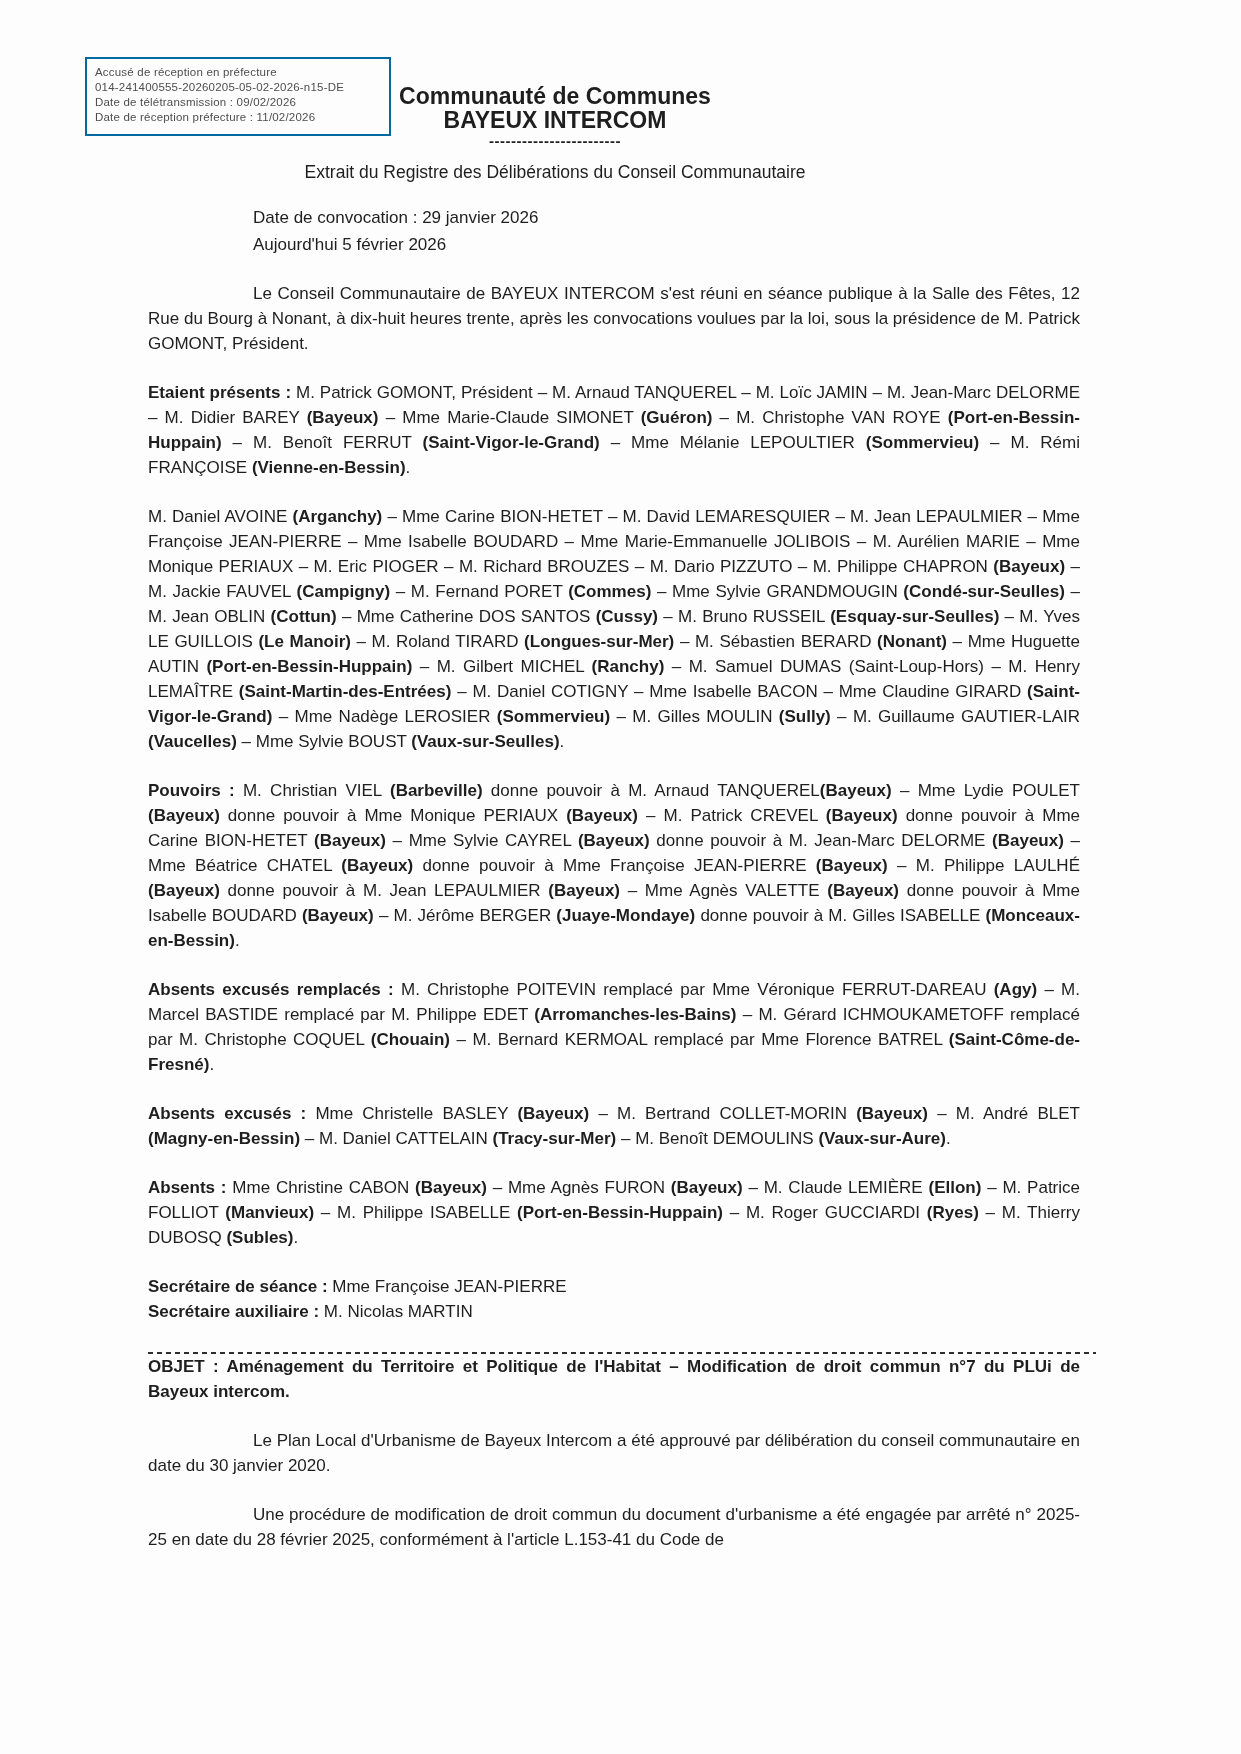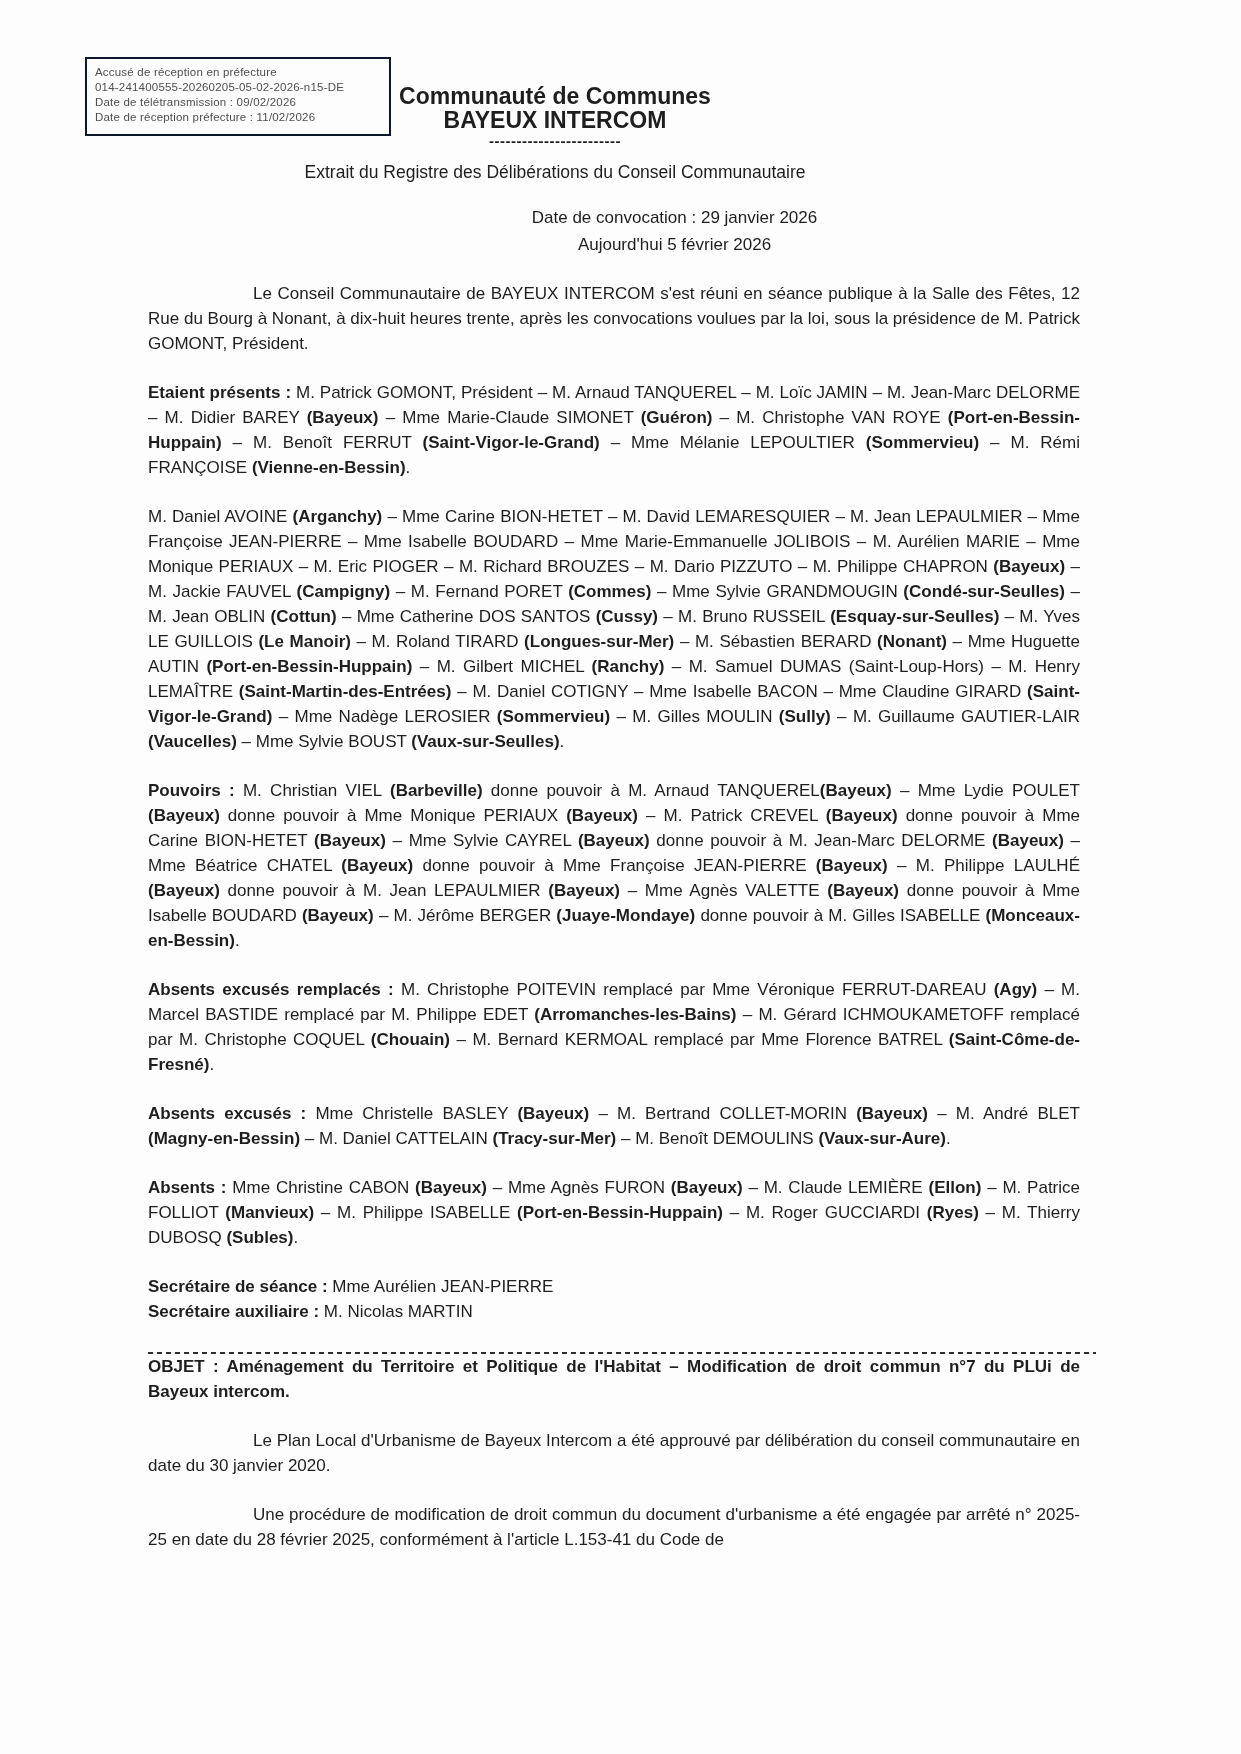--- a/index.html
+++ b/index.html
@@ -7,36 +7,36 @@
     position:relative;
     width:1241px; height:1754px;
     background:#fdfdfd;
     color:#1e1e1e;
     font-family:"Liberation Sans","DejaVu Sans",sans-serif;
     overflow:hidden;
   }
   .stamp {
     position:absolute; left:85px; top:57px;
     width:286px;
-    border:2px solid #0f172a;
+    border:2px solid #0369a1;
     padding:6px 8px 9px 8px;
     font-size:11.5px; line-height:15px;
     color:#4e4e4e;
     letter-spacing:0.2px;
   }
   .center-col { width:1110px; text-align:center; padding-top:84px; }
   .org { font-weight:bold; font-size:23px; line-height:24px; }
   .hdr-dashes { font-size:15px; font-weight:bold; line-height:18px; letter-spacing:0.5px; }
   .doc-title { margin-top:9px; font-size:17.5px; line-height:26px; }
   .content {
     margin-left:148px; width:948px;
     font-size:17px; line-height:25px;
     text-align:justify;
   }
-  .meta { text-align:center; margin-left:105px; }
+  .meta { text-align:left; margin-left:105px; }
   .m1 { margin-top:20px; }
   .m2 { margin-top:2px; }
   .content p { margin:24px 16px 0 0; }
   .content p.indent { text-indent:105px; }
   .b { font-weight:bold; }
   .sec-block { margin-top:24px; text-align:left; }
   .divider {
     margin-top:28px; height:2px;
     background:repeating-linear-gradient(90deg,#2e2e2e 0 5px,transparent 5px 9px);
   }
@@ -68,21 +68,21 @@
 
     <p class="indent"><span>Le Conseil Communautaire de BAYEUX INTERCOM s'est réuni en séance publique à la Salle des Fêtes, 12 Rue du Bourg à Nonant, à dix-huit heures trente, après les convocations voulues par la loi, sous la présidence de M. Patrick GOMONT, Président.</span></p>
     <p><span class="b">Etaient présents : </span><span>M. Patrick GOMONT, Président – M. Arnaud TANQUEREL – M. Loïc JAMIN – M. Jean-Marc DELORME – M. Didier BAREY </span><span class="b">(Bayeux)</span><span> – Mme Marie-Claude SIMONET </span><span class="b">(Guéron)</span><span> – M. Christophe VAN ROYE </span><span class="b">(Port-en-Bessin-Huppain)</span><span> – M. Benoît FERRUT </span><span class="b">(Saint-Vigor-le-Grand)</span><span> – Mme Mélanie LEPOULTIER </span><span class="b">(Sommervieu)</span><span> – M. Rémi FRANÇOISE </span><span class="b">(Vienne-en-Bessin)</span><span>.</span></p>
     <p><span>M. Daniel AVOINE </span><span class="b">(Arganchy)</span><span> – Mme Carine BION-HETET – M. David LEMARESQUIER – M. Jean LEPAULMIER – Mme Françoise JEAN-PIERRE – Mme Isabelle BOUDARD – Mme Marie-Emmanuelle JOLIBOIS – M. Aurélien MARIE – Mme Monique PERIAUX – M. Eric PIOGER – M. Richard BROUZES – M. Dario PIZZUTO – M. Philippe CHAPRON </span><span class="b">(Bayeux)</span><span> – M. Jackie FAUVEL </span><span class="b">(Campigny)</span><span> – M. Fernand PORET </span><span class="b">(Commes)</span><span> – Mme Sylvie GRANDMOUGIN </span><span class="b">(Condé-sur-Seulles)</span><span> – M. Jean OBLIN </span><span class="b">(Cottun)</span><span> – Mme Catherine DOS SANTOS </span><span class="b">(Cussy)</span><span> – M. Bruno RUSSEIL </span><span class="b">(Esquay-sur-Seulles)</span><span> – M. Yves LE GUILLOIS </span><span class="b">(Le Manoir)</span><span> – M. Roland TIRARD </span><span class="b">(Longues-sur-Mer)</span><span> – M. Sébastien BERARD </span><span class="b">(Nonant)</span><span> – Mme Huguette AUTIN </span><span class="b">(Port-en-Bessin-Huppain)</span><span> – M. Gilbert MICHEL </span><span class="b">(Ranchy)</span><span> – M. Samuel DUMAS (Saint-Loup-Hors) – M. Henry LEMAÎTRE </span><span class="b">(Saint-Martin-des-Entrées)</span><span> – M. Daniel COTIGNY – Mme Isabelle BACON – Mme Claudine GIRARD </span><span class="b">(Saint-Vigor-le-Grand)</span><span> – Mme Nadège LEROSIER </span><span class="b">(Sommervieu)</span><span> – M. Gilles MOULIN </span><span class="b">(Sully)</span><span> – M. Guillaume GAUTIER-LAIR </span><span class="b">(Vaucelles)</span><span> – Mme Sylvie BOUST </span><span class="b">(Vaux-sur-Seulles)</span><span>.</span></p>
     <p><span class="b">Pouvoirs : </span><span>M. Christian VIEL </span><span class="b">(Barbeville)</span><span> donne pouvoir à M. Arnaud TANQUEREL</span><span class="b">(Bayeux)</span><span> – Mme Lydie POULET </span><span class="b">(Bayeux)</span><span> donne pouvoir à Mme Monique PERIAUX </span><span class="b">(Bayeux)</span><span> – M. Patrick CREVEL </span><span class="b">(Bayeux)</span><span> donne pouvoir à Mme Carine BION-HETET </span><span class="b">(Bayeux)</span><span> – Mme Sylvie CAYREL </span><span class="b">(Bayeux)</span><span> donne pouvoir à M. Jean-Marc DELORME </span><span class="b">(Bayeux)</span><span> – Mme Béatrice CHATEL </span><span class="b">(Bayeux)</span><span> donne pouvoir à Mme Françoise JEAN-PIERRE </span><span class="b">(Bayeux)</span><span> – M. Philippe LAULHÉ </span><span class="b">(Bayeux)</span><span> donne pouvoir à M. Jean LEPAULMIER </span><span class="b">(Bayeux)</span><span> – Mme Agnès VALETTE </span><span class="b">(Bayeux)</span><span> donne pouvoir à Mme Isabelle BOUDARD </span><span class="b">(Bayeux)</span><span> – M. Jérôme BERGER </span><span class="b">(Juaye-Mondaye)</span><span> donne pouvoir à M. Gilles ISABELLE </span><span class="b">(Monceaux-en-Bessin)</span><span>.</span></p>
     <p><span class="b">Absents excusés remplacés : </span><span>M. Christophe POITEVIN remplacé par Mme Véronique FERRUT-DAREAU </span><span class="b">(Agy)</span><span> – M. Marcel BASTIDE remplacé par M. Philippe EDET </span><span class="b">(Arromanches-les-Bains)</span><span> – M. Gérard ICHMOUKAMETOFF remplacé par M. Christophe COQUEL </span><span class="b">(Chouain)</span><span> – M. Bernard KERMOAL remplacé par Mme Florence BATREL </span><span class="b">(Saint-Côme-de-Fresné)</span><span>.</span></p>
     <p><span class="b">Absents excusés : </span><span>Mme Christelle BASLEY </span><span class="b">(Bayeux)</span><span> – M. Bertrand COLLET-MORIN </span><span class="b">(Bayeux)</span><span> – M. André BLET </span><span class="b">(Magny-en-Bessin)</span><span> – M. Daniel CATTELAIN </span><span class="b">(Tracy-sur-Mer)</span><span> – M. Benoît DEMOULINS </span><span class="b">(Vaux-sur-Aure)</span><span>.</span></p>
     <p><span class="b">Absents : </span><span>Mme Christine CABON </span><span class="b">(Bayeux)</span><span> – Mme Agnès FURON </span><span class="b">(Bayeux)</span><span> – M. Claude LEMIÈRE </span><span class="b">(Ellon)</span><span> – M. Patrice FOLLIOT </span><span class="b">(Manvieux)</span><span> – M. Philippe ISABELLE </span><span class="b">(Port-en-Bessin-Huppain)</span><span> – M. Roger GUCCIARDI </span><span class="b">(Ryes)</span><span> – M. Thierry DUBOSQ </span><span class="b">(Subles)</span><span>.</span></p>
 
     <div class="sec-block">
-      <div><span class="b">Secrétaire de séance : </span><span>Mme Aurélien JEAN-PIERRE</span></div>
+      <div><span class="b">Secrétaire de séance : </span><span>Mme Françoise JEAN-PIERRE</span></div>
       <div><span class="b">Secrétaire auxiliaire : </span><span>M. Nicolas MARTIN</span></div>
     </div>
 
     <div class="divider"></div>
 
     <p class="objet"><span class="b">OBJET : Aménagement du Territoire et Politique de l'Habitat – Modification de droit commun n°7 du PLUi de Bayeux intercom.</span></p>
 
     <p class="indent"><span>Le Plan Local d'Urbanisme de Bayeux Intercom a été approuvé par délibération du conseil communautaire en date du 30 janvier 2020.</span></p>
     <p class="indent"><span>Une procédure de modification de droit commun du document d'urbanisme a été engagée par arrêté n° 2025-25 en date du 28 février 2025, conformément à l'article L.153-41 du Code de</span></p>
   </div>

